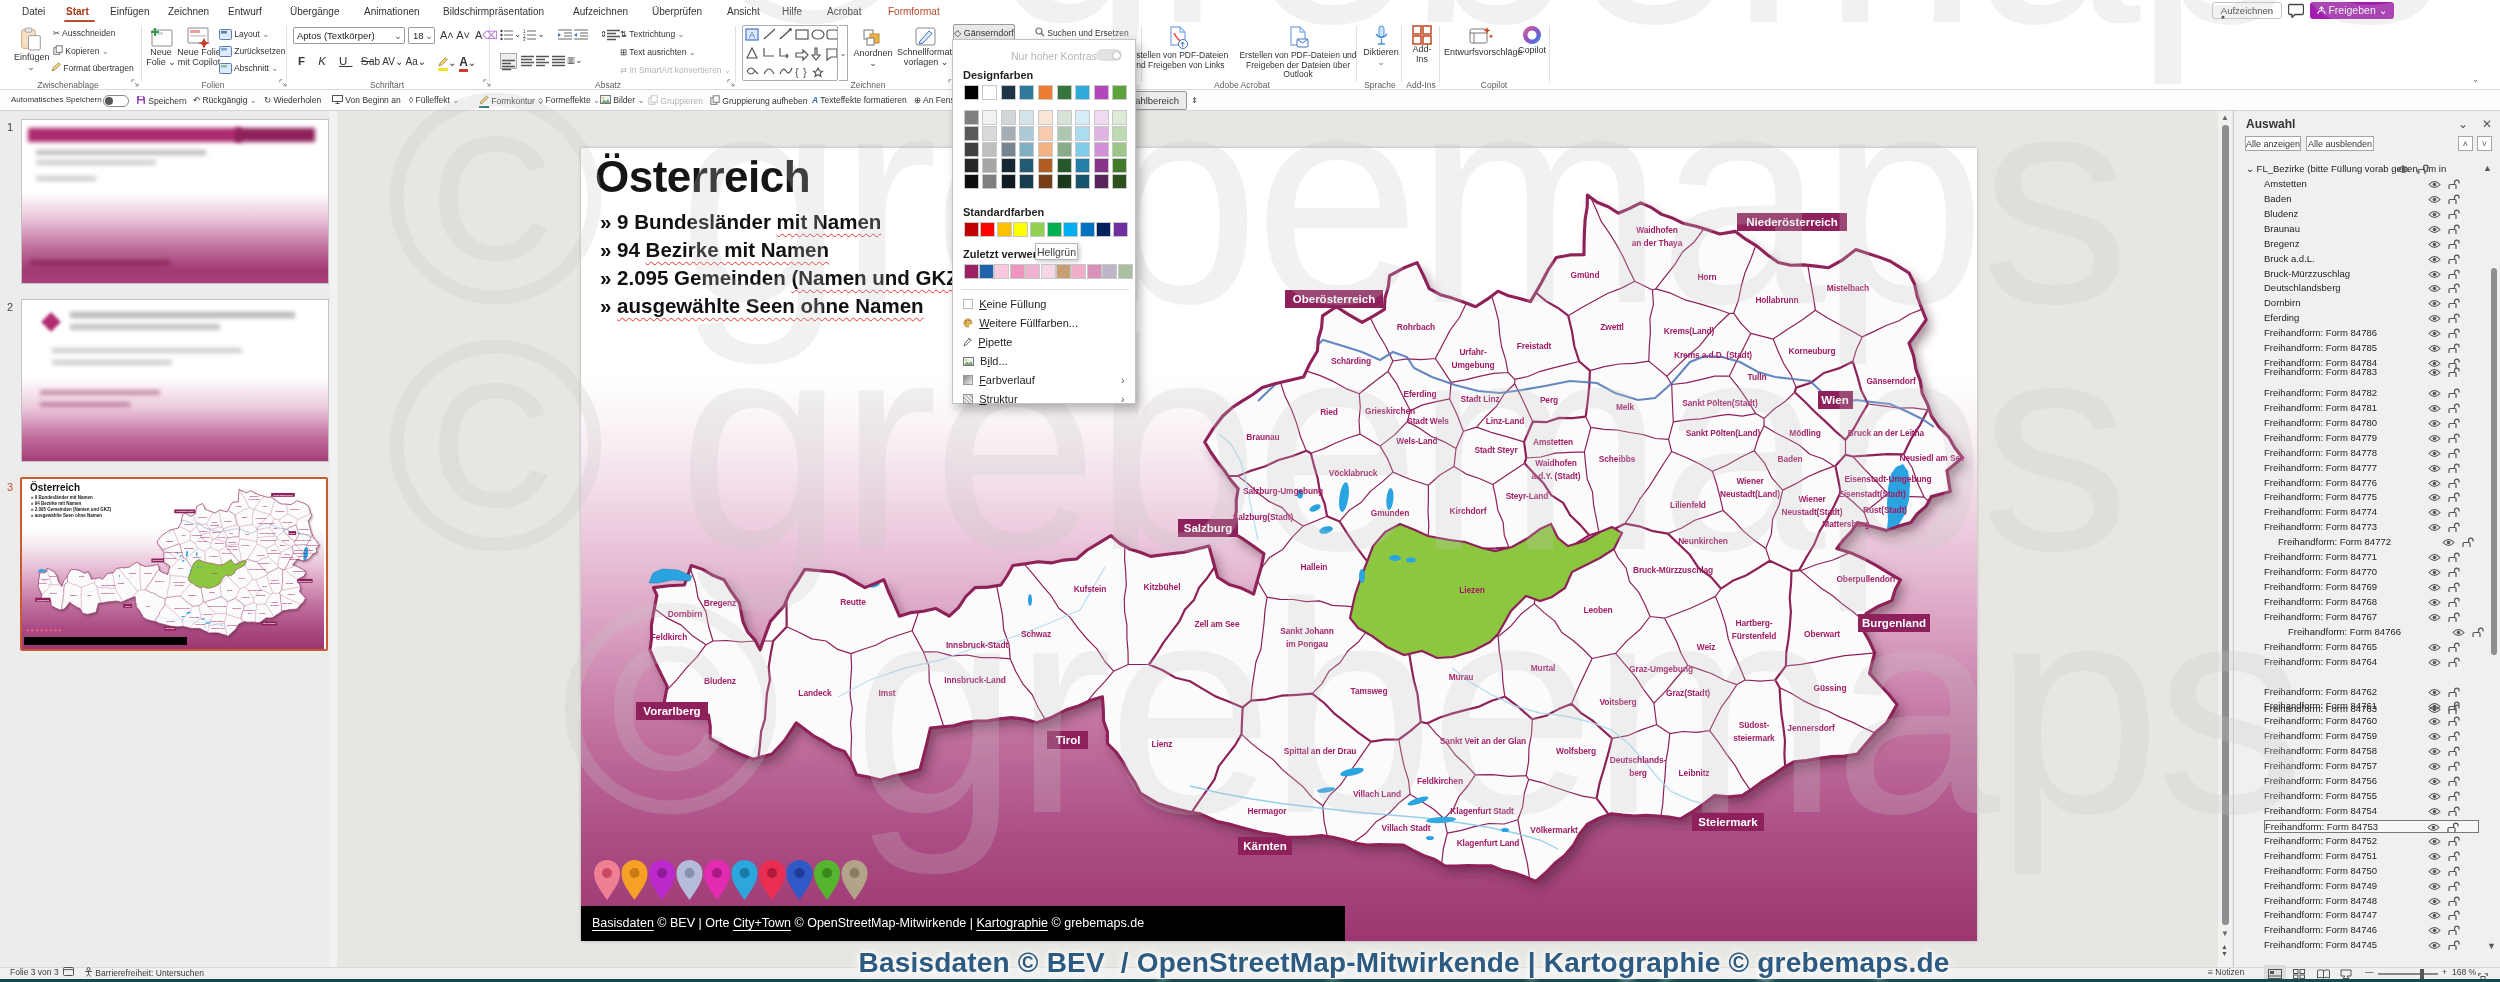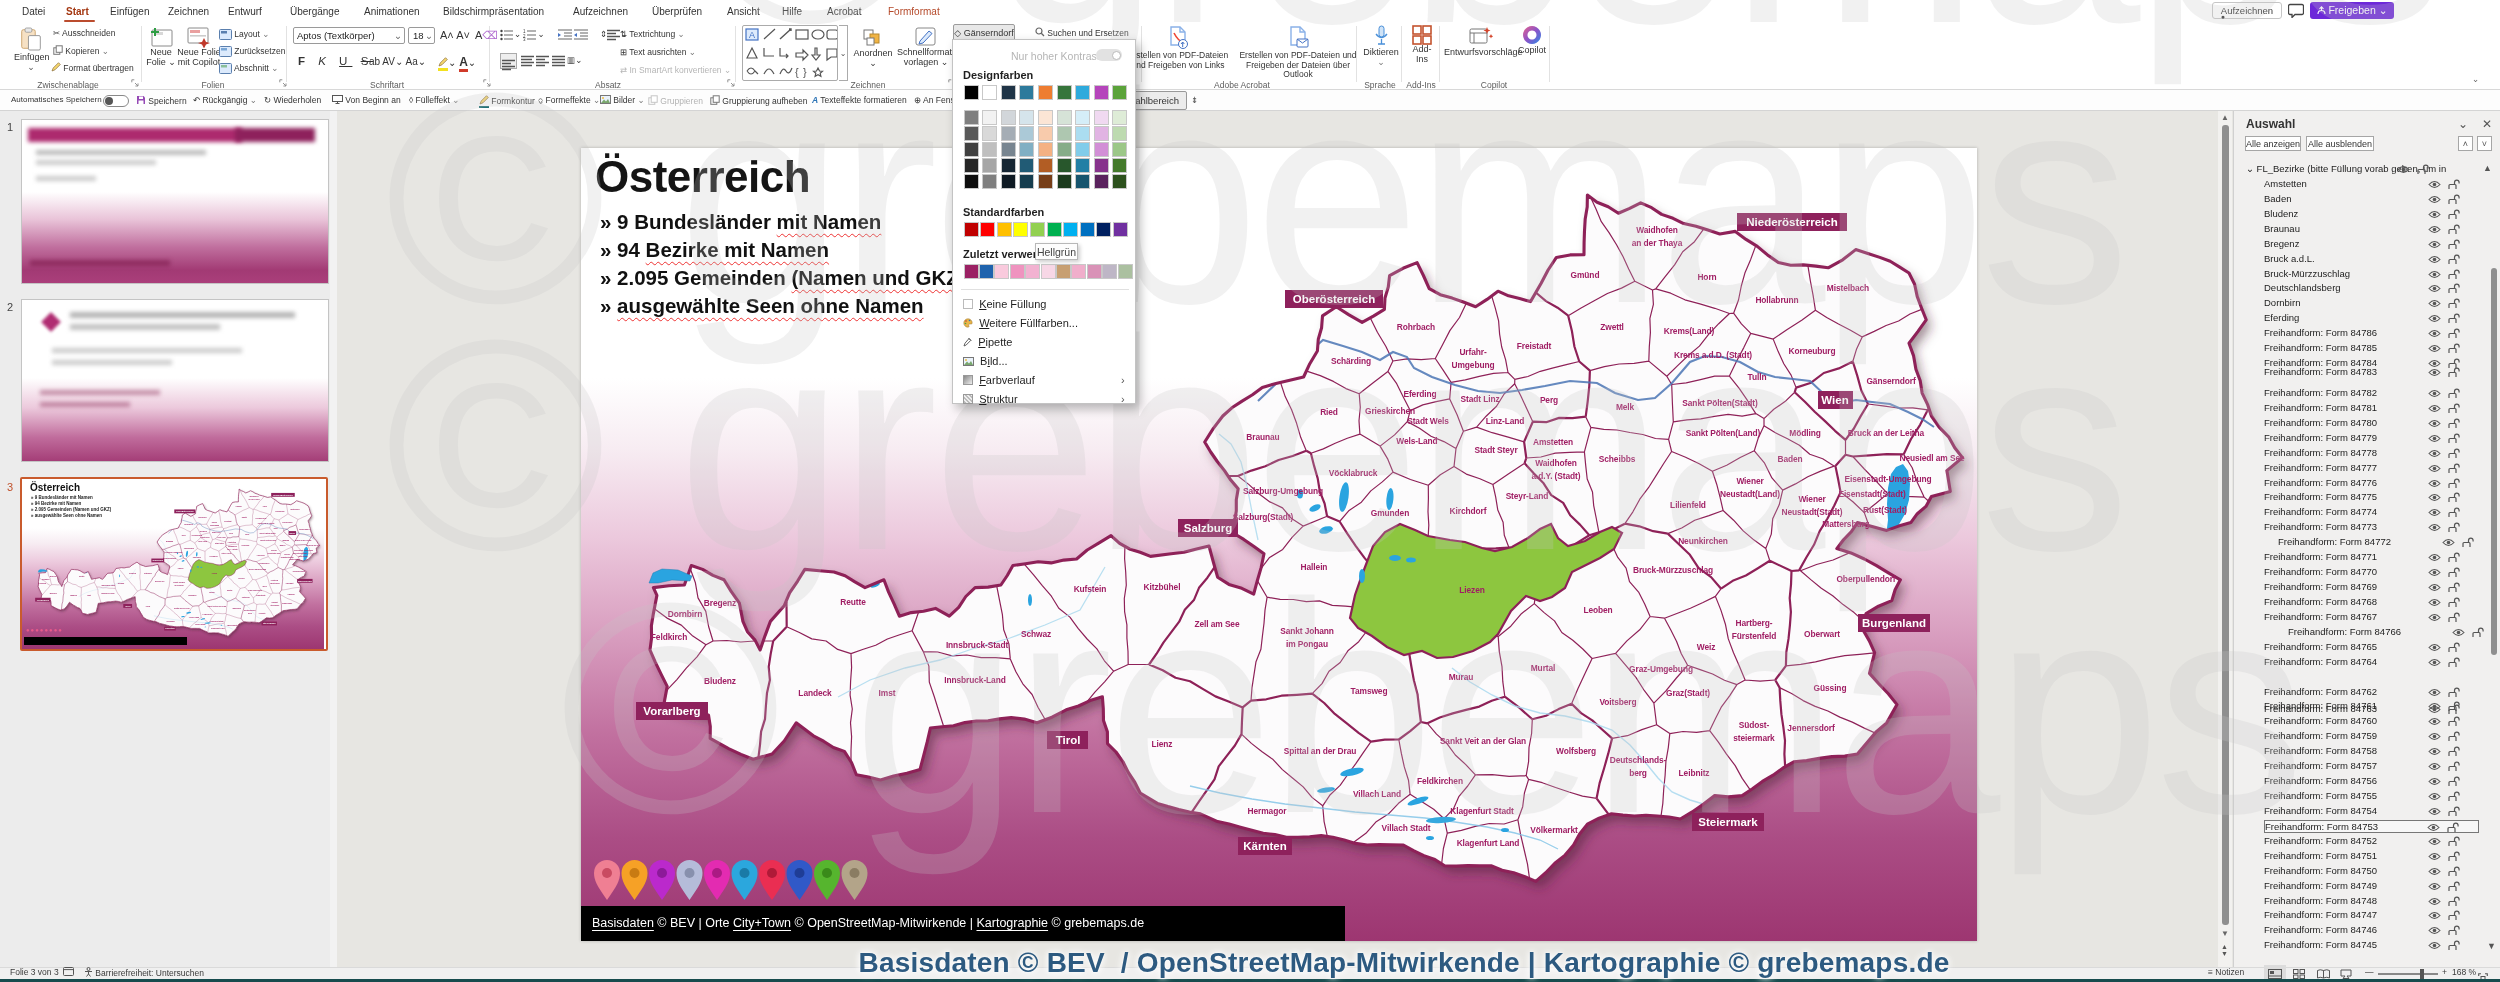--- a/index.html
+++ b/index.html
@@ -53,21 +53,21 @@
     <span class="" style="left:652px">Überprüfen</span>
     <span class="" style="left:727px">Ansicht</span>
     <span class="" style="left:782px">Hilfe</span>
     <span class="" style="left:827px">Acrobat</span>
     <span class="ctx" style="left:888px">Formformat</span>
     <span class="selline" style="left:64px;width:31px"></span>
     <div class="abs" style="left:2212px;top:2px;width:70px;height:17px;border:1px solid #c6c6c6;border-radius:3px;font-size:10.5px;color:#333;text-align:center;line-height:16px;font-size:9.5px!important"><span style="font-size:7px">●</span> Aufzeichnen</div>
 <svg style="position:absolute;left:2288px;top:3px" width="16" height="15" viewBox="0 0 16 15">
       <path d="M2,1.5 h12 a1.5,1.5 0 0,1 1.5,1.5 v7 a1.5,1.5 0 0,1 -1.5,1.5 h-7 l-3,3 v-3 h-2 a1.5,1.5 0 0,1 -1.5,-1.5 v-7 a1.5,1.5 0 0,1 1.5,-1.5 z" fill="none" stroke="#444" stroke-width="1.3"></path>
     </svg>
-<div class="abs" style="left:2310px;top:2px;width:84px;height:17px;background:#6d28d9;border-radius:3px;font-size:10.5px;color:#fff;text-align:center;line-height:17px"><svg width="9" height="9" viewBox="0 0 9 9" style="vertical-align:-1px">
+<div class="abs" style="left:2310px;top:2px;width:84px;height:17px;background:#a21caf;border-radius:3px;font-size:10.5px;color:#fff;text-align:center;line-height:17px"><svg width="9" height="9" viewBox="0 0 9 9" style="vertical-align:-1px">
         <path d="M1,8 a3.5,3.5 0 0,1 7,0 M4.5,5 v-4 m-2,1.8 l2,-2 2,2" fill="none" stroke="#fff" stroke-width="1.1"></path>
       </svg> Freigeben ⌄</div>
   </div>
 <div id="ribbon">
     <div class="rsep" style="left:141px"></div>
     <div class="rsep" style="left:286px"></div>
     <div class="rsep" style="left:489px"></div>
     <div class="rsep" style="left:735px"></div>
     <div class="rsep" style="left:957px"></div>
     <div class="rsep" style="left:1141px"></div>

